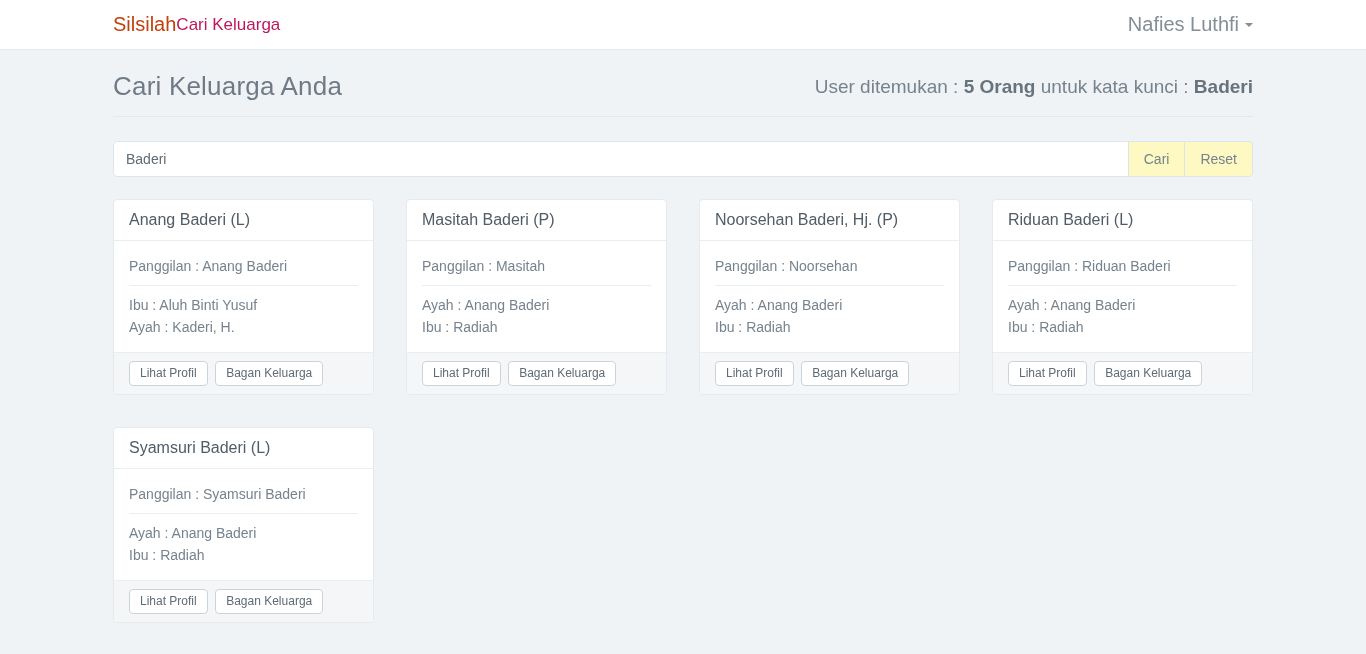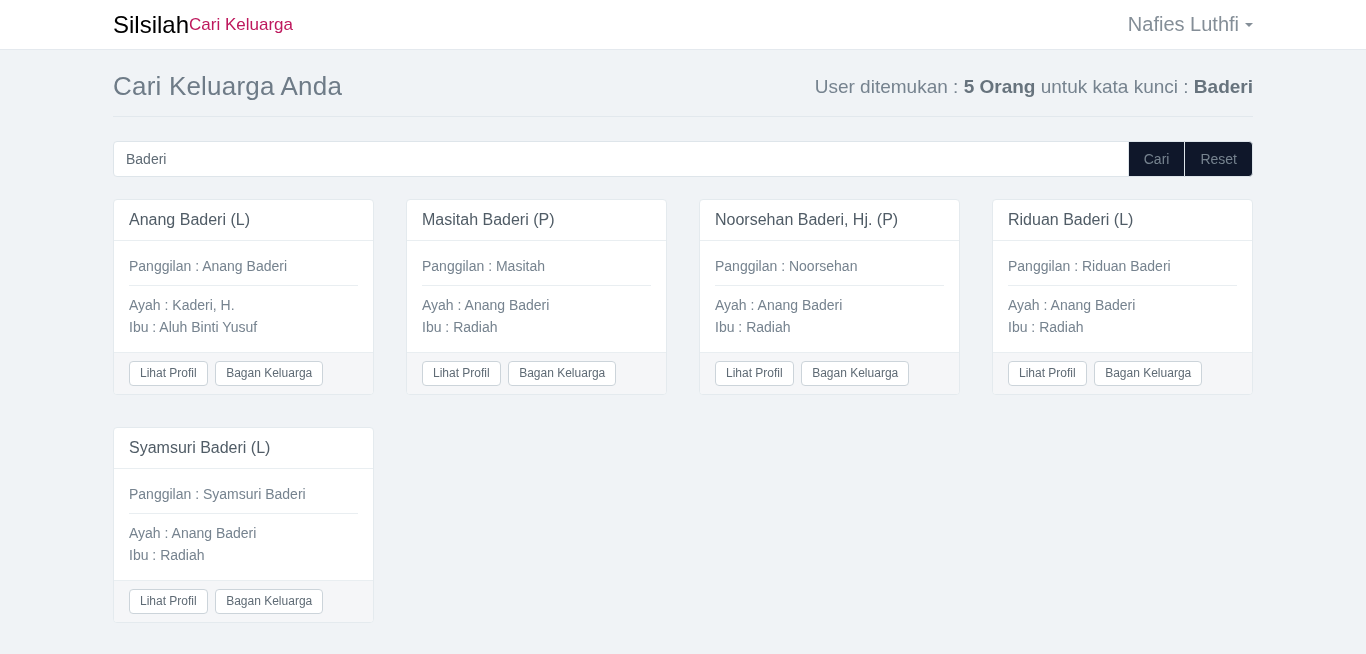--- a/index.html
+++ b/index.html
@@ -16,22 +16,22 @@
     height: 50px;
     background: #ffffff;
     border-bottom: 1px solid #e4e9ee;
   }
   .navbar .container {
     height: 100%;
     display: flex;
     align-items: center;
   }
   .brand {
-    font-size: 24px;
-    color: #000000;
+    font-size: 20px;
+    color: #c2410c;
     text-decoration: none;
     cursor: pointer;
   }
   .nav-link {
     font-size: 17px;
     color: #be185d;
     text-decoration: none;
     cursor: pointer;
   }
   .nav-right {
@@ -89,21 +89,21 @@
     border: 1px solid #dee5ea;
     border-radius: 4px 0 0 4px;
     outline: none;
   }
   .search-btn {
     height: 36px;
     padding: 6px 15px;
     font-size: 14px;
     font-family: inherit;
     color: #76838f;
-    background: #0f172a;
+    background: #fef9c3;
     border: 1px solid #dee5ea;
     margin-left: -1px;
     cursor: pointer;
   }
   .search-btn:last-child { border-radius: 0 4px 4px 0; }
 
   
   .results-grid {
     margin-top: 22px;
     display: grid;
@@ -187,22 +187,22 @@
     <button class="search-btn">Cari</button>
     <button class="search-btn">Reset</button>
   </div>
 
   <div class="results-grid">
   <div class="card">
     <div class="card-header">Anang Baderi (L)</div>
     <div class="card-body">
       <div>Panggilan : Anang Baderi</div>
       <hr class="card-divider">
+      <div>Ibu : Aluh Binti Yusuf</div>
       <div>Ayah : Kaderi, H.</div>
-      <div>Ibu : Aluh Binti Yusuf</div>
     </div>
     <div class="card-footer">
       <button class="card-btn">Lihat Profil</button>
       <button class="card-btn">Bagan Keluarga</button>
     </div>
   </div>
 
   <div class="card">
     <div class="card-header">Masitah Baderi (P)</div>
     <div class="card-body">

